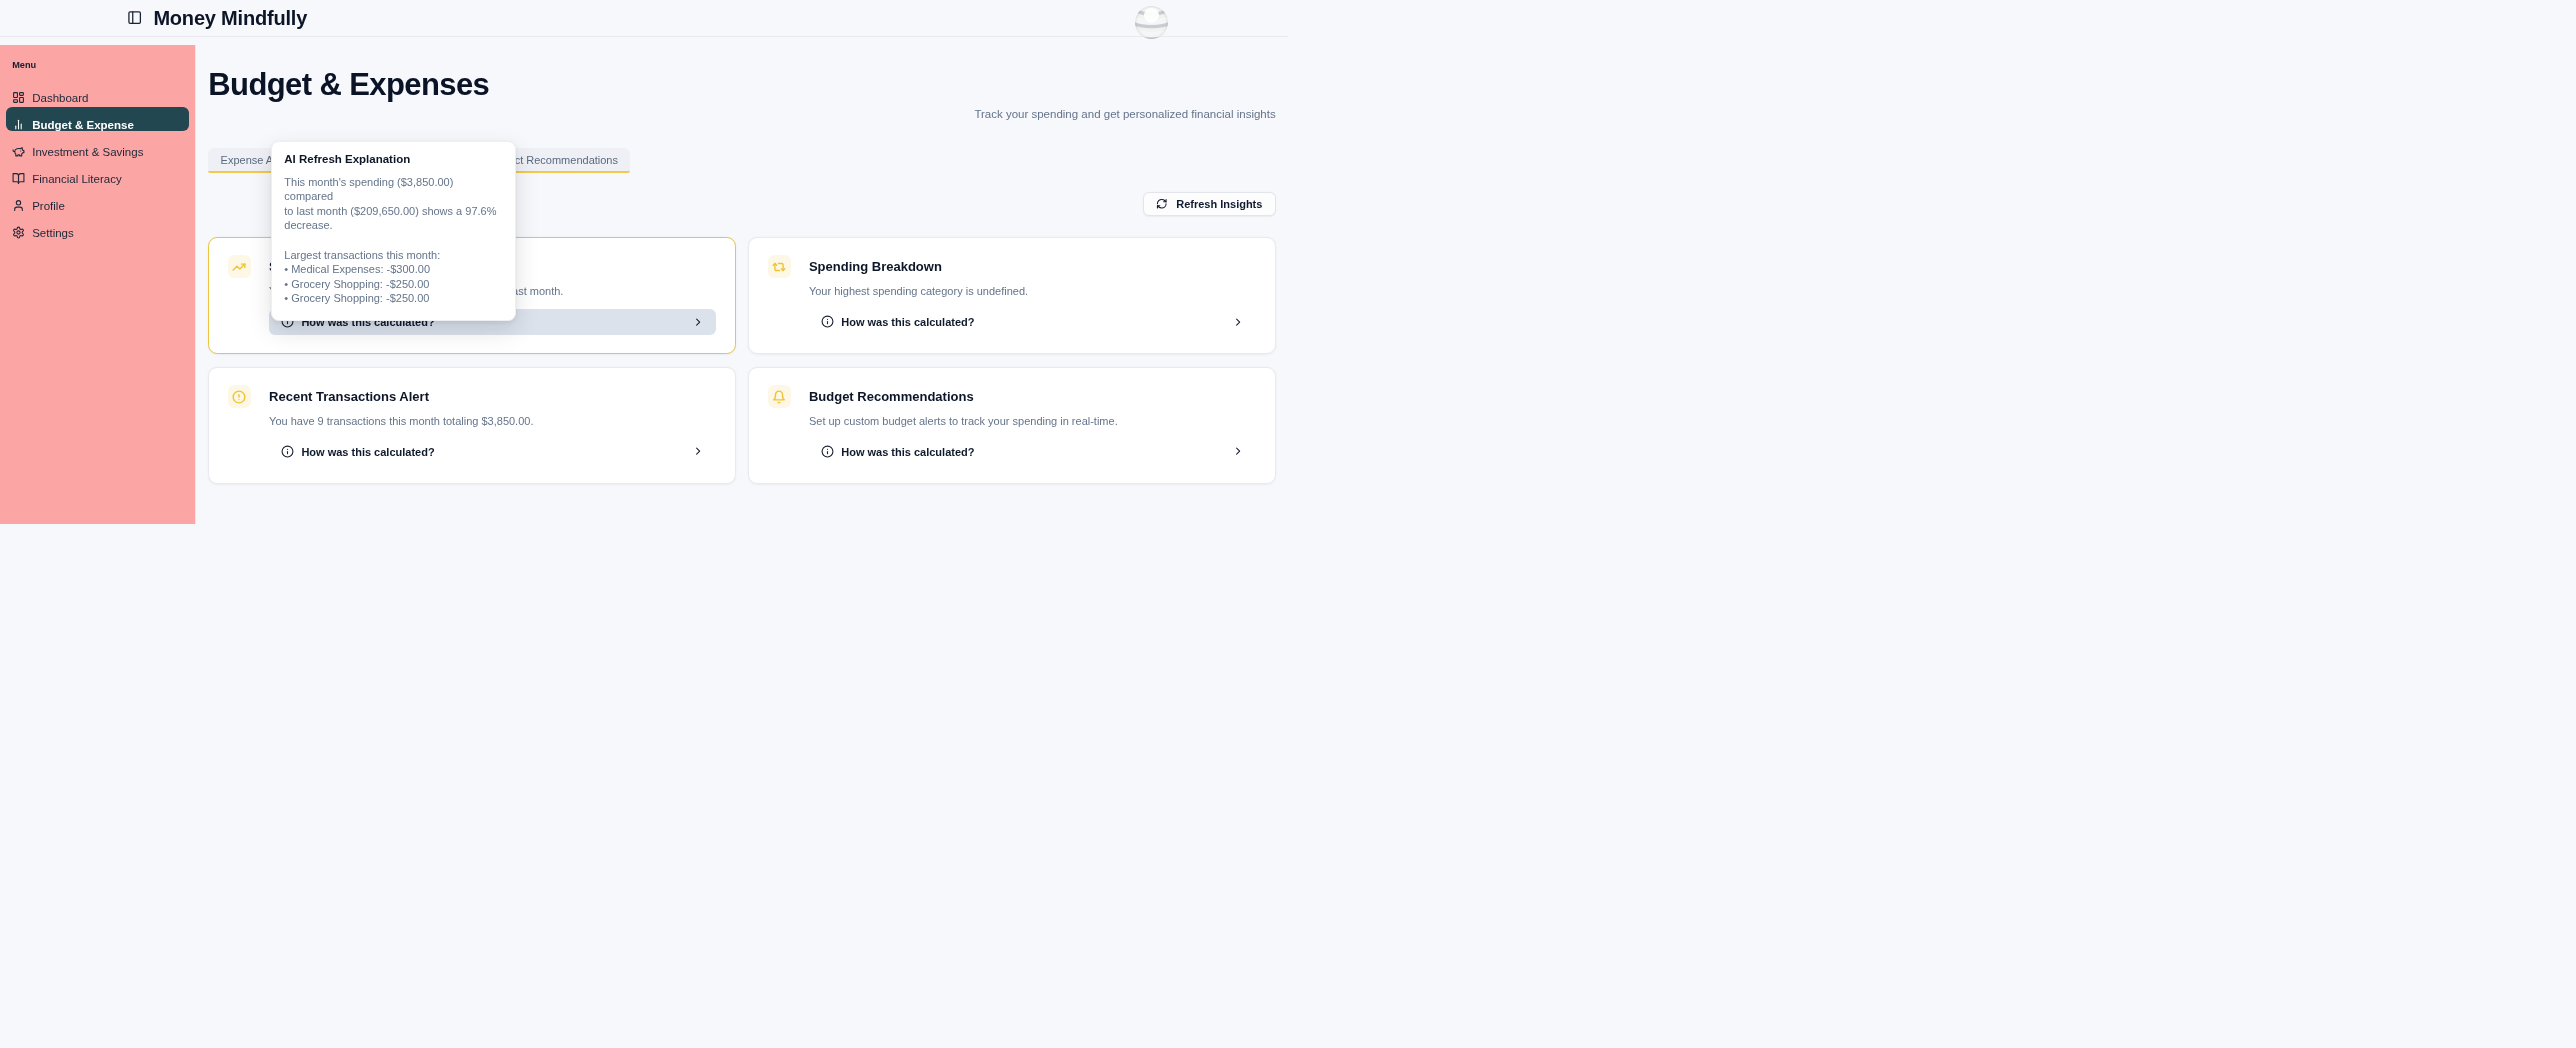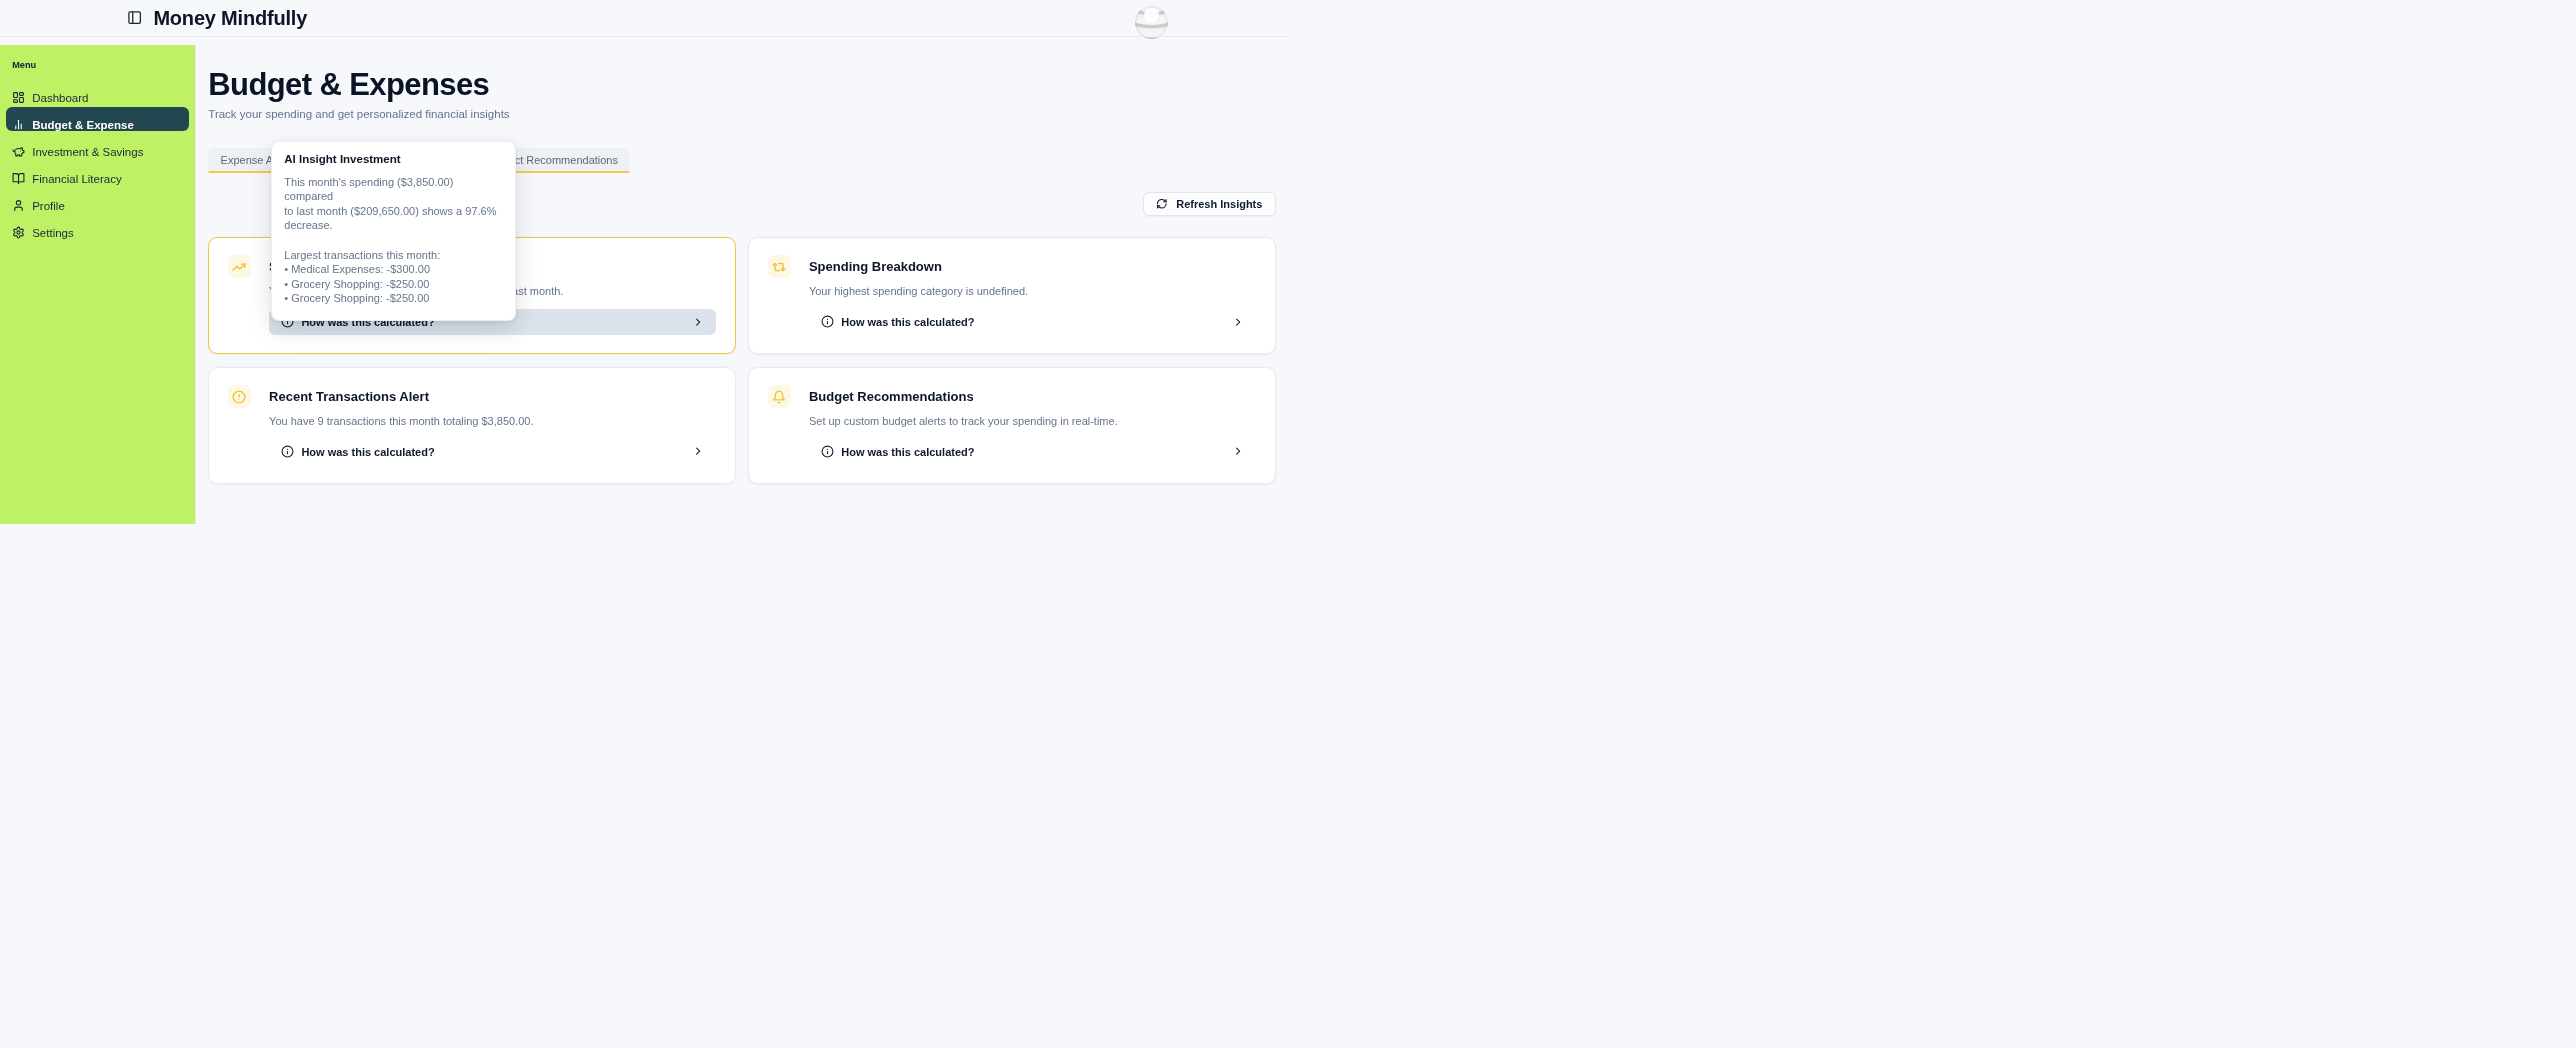--- a/index.html
+++ b/index.html
@@ -36,21 +36,21 @@
     overflow:hidden; cursor:pointer;
     background:
       radial-gradient(circle at 50% 28%, rgba(255,255,255,.95) 0 7px, rgba(255,255,255,0) 7.7px),
       repeating-radial-gradient(ellipse 130% 95% at 50% -35%, #f6f6f6 0 7px, #c9cdd3 8.4px 11.5px, #f2f2f3 13px 17px);
     box-shadow: inset 0 0 3.1px rgba(0,0,0,.18);
   }
 
   
   .sidebar {
     position:absolute; top:45px; left:0; bottom:0; width:196px;
-    border-right:0.8px solid #e8eaf0; background:#bef264;
+    border-right:0.8px solid #e8eaf0; background:#fca5a5;
     padding:14.6px 6.1px 0 6.1px;
   }
   .menu-label { font-size:9.2px; font-weight:700; color:#16202e; margin-left:6.1px; }
   .nav { margin-top:10px; display:flex; flex-direction:column; gap:3.1px; }
   .nav-item {
     height:24px; border-radius:6.1px;
     display:flex; align-items:flex-end; gap:7px;
     padding:0 6.1px; cursor:pointer;
     color:#1c2738; font-size:11.5px;
   }
@@ -62,21 +62,21 @@
 
   
   .main {
     position:absolute; top:45px; left:196px; right:0; bottom:0;
     padding:0 12.3px; overflow:hidden;
   }
   .page-title {
     margin-top:23px; font-size:31px; line-height:1.1; font-weight:800;
     letter-spacing:-0.6px; color:#0a1426;
   }
-  .page-subtitle { margin-top:6.1px; font-size:11.5px; color:#64748b; }
+  .page-subtitle { margin-top:6.1px; font-size:11.5px; color:#64748b;text-align:right; }
 
   .tabs {
     margin-top:28px; width:422px; height:25px;
     background:#eef0f5;
     border-bottom:2.3px solid #f4c947;
     border-radius:6.1px 6.1px 2.3px 2.3px;
     display:flex; justify-content:space-between; align-items:center;
     padding:0 12.3px;
   }
   .tab {
@@ -325,21 +325,21 @@
         <svg class="chev" viewBox="0 0 24 24" fill="none" stroke="currentColor" stroke-width="2" stroke-linecap="round" stroke-linejoin="round">
             <path d="m9 18 6-6-6-6"></path>
           </svg>
       </button>
     </div>
 
   </div>
 </div>
 
 <div class="popover">
-  <div class="popover-title">AI Insight Investment</div>
+  <div class="popover-title">AI Refresh Explanation</div>
   <div class="popover-text">
     <div>This month's spending ($3,850.00) compared</div>
     <div>to last month ($209,650.00) shows a 97.6%</div>
     <div>decrease.</div>
     <div class="popover-gap"></div>
     <div>Largest transactions this month:</div>
     <div>• Medical Expenses: -$300.00</div>
     <div>• Grocery Shopping: -$250.00</div>
     <div>• Grocery Shopping: -$250.00</div>
   </div>

